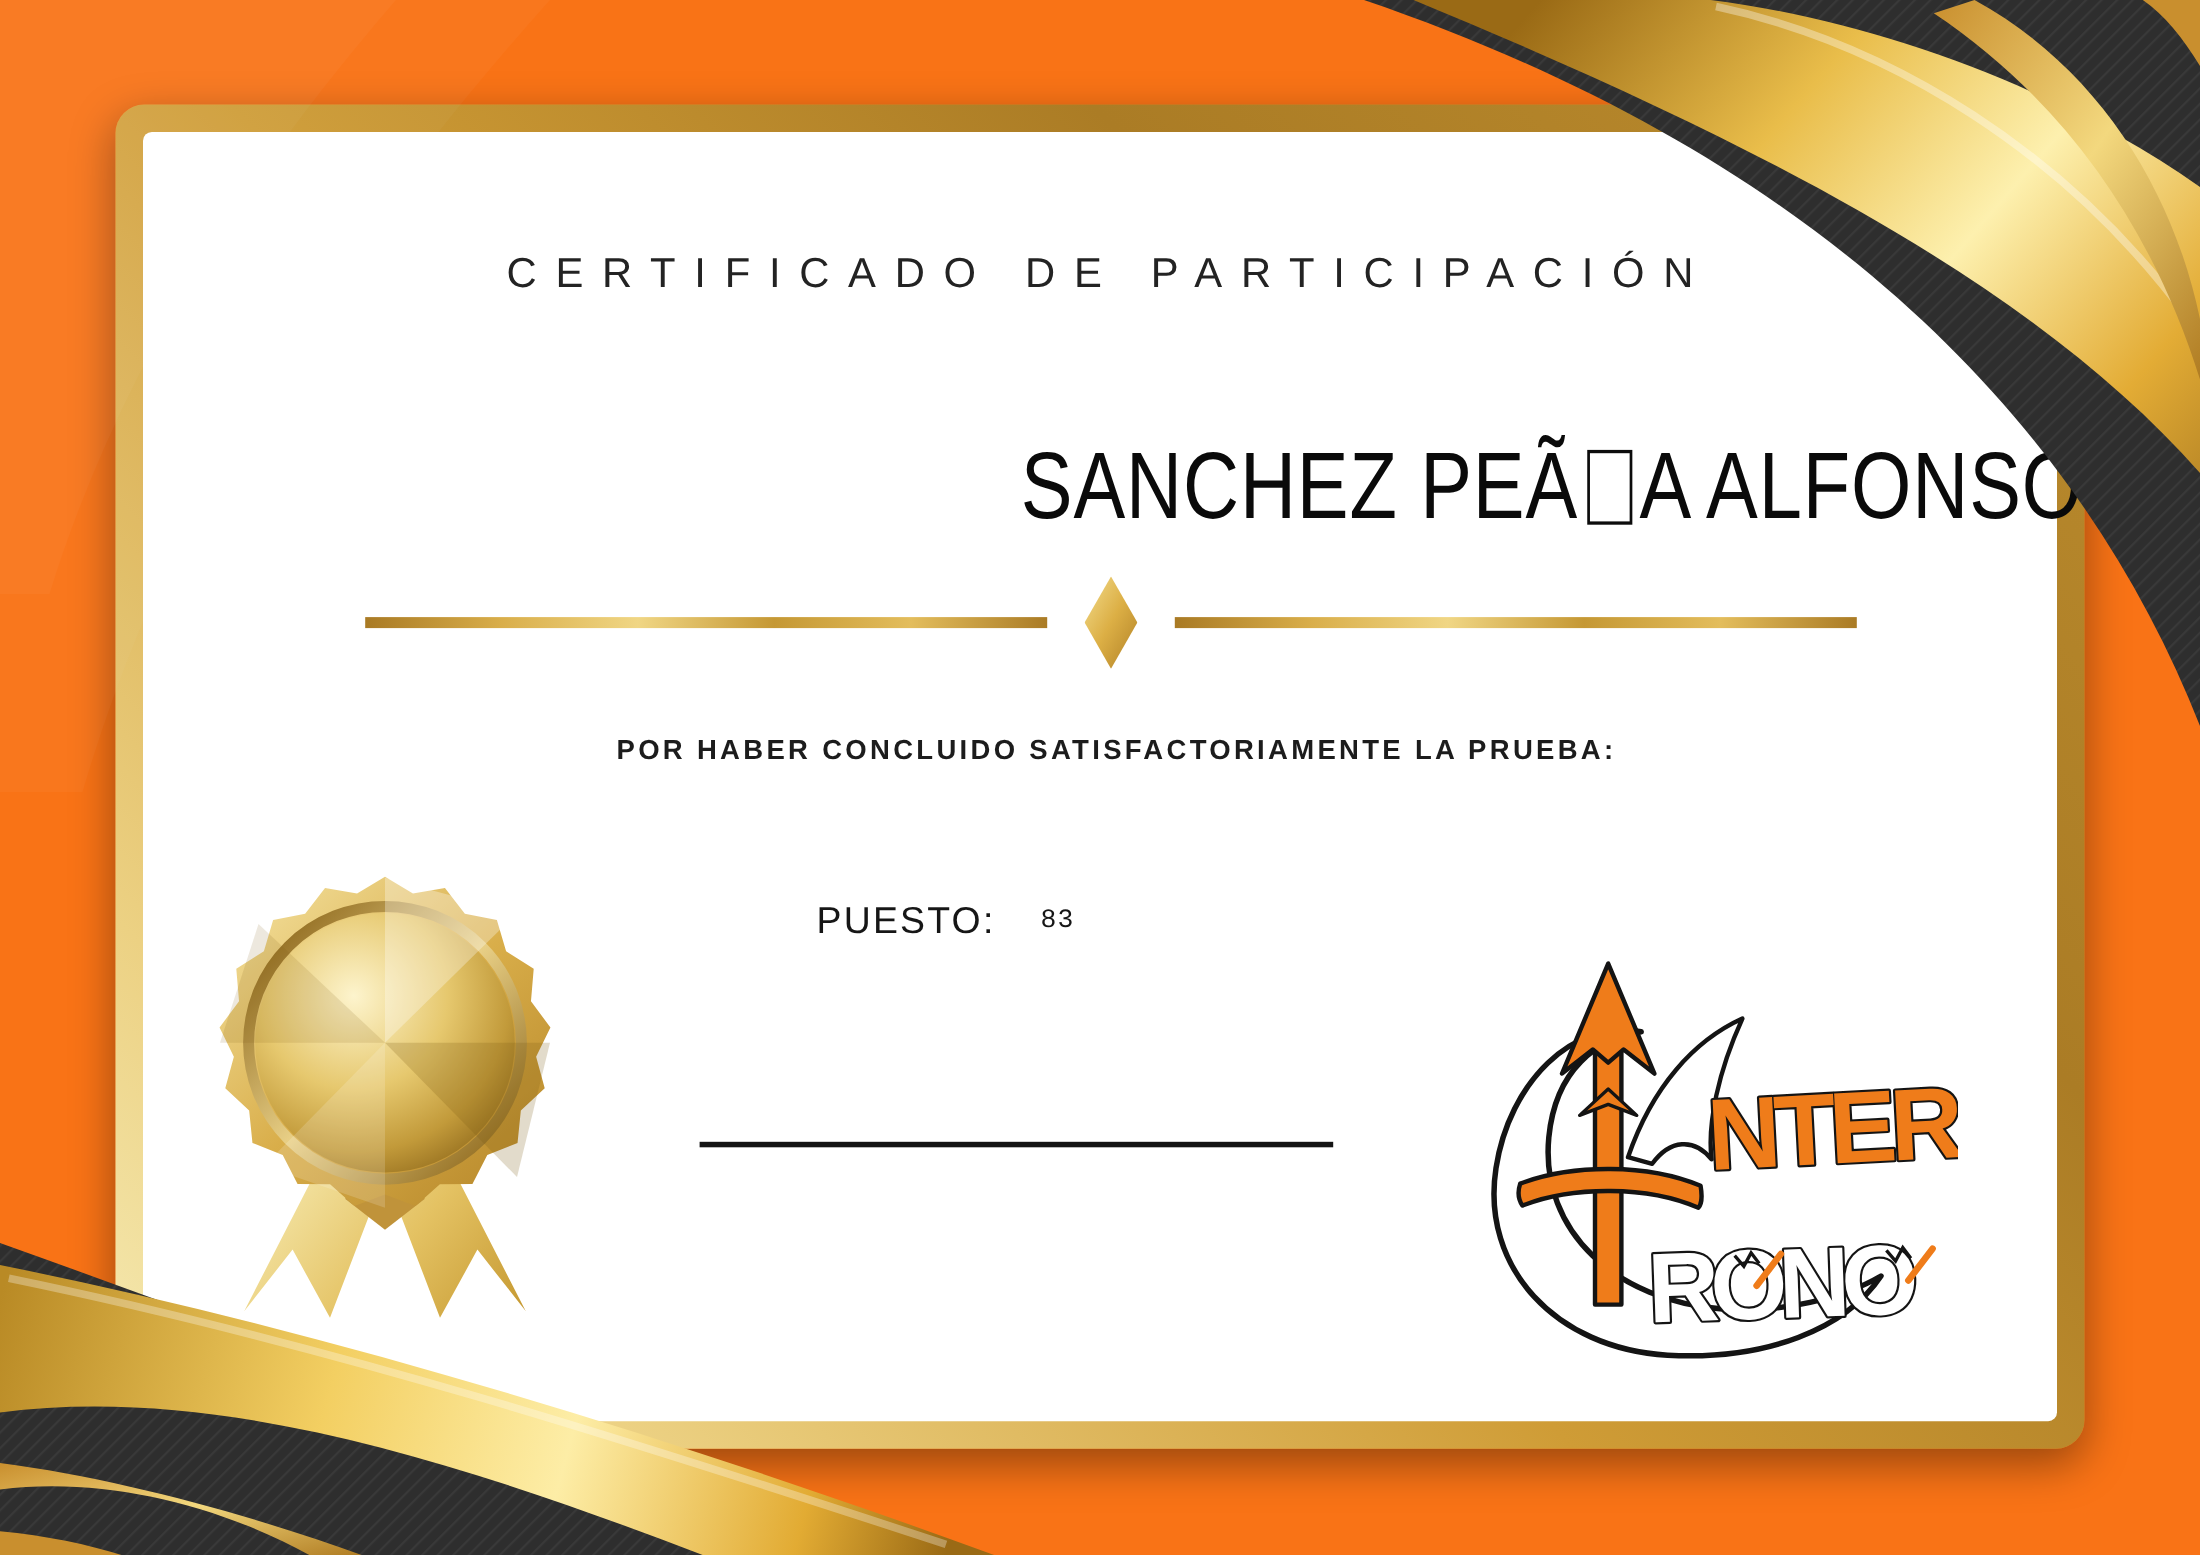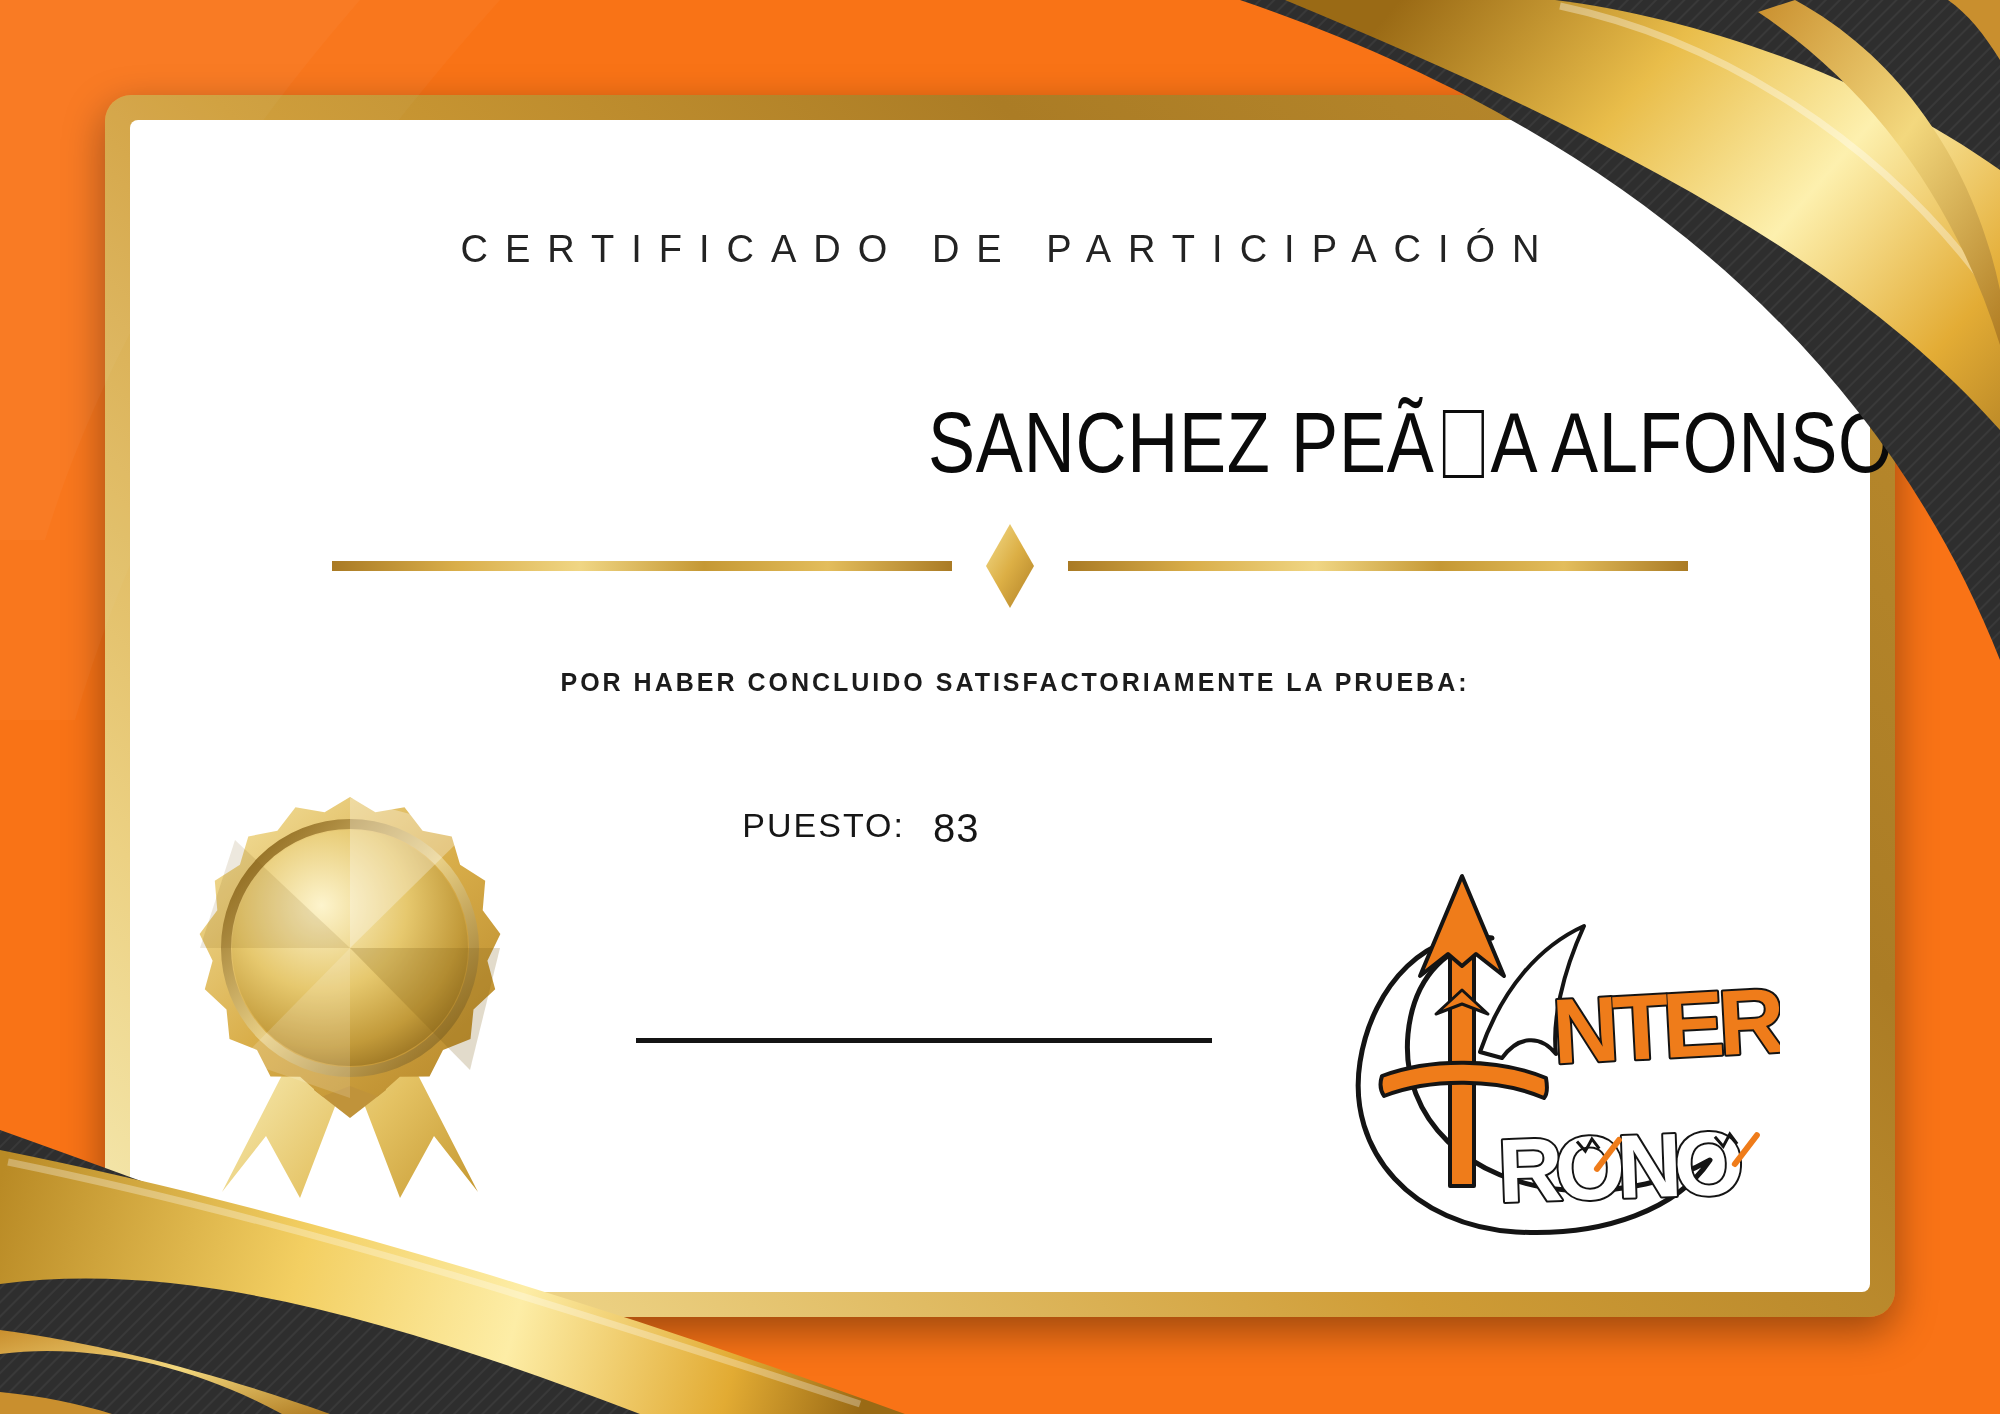--- a/index.html
+++ b/index.html
@@ -20,23 +20,23 @@
         font-weight:400;color:#0a0a0a;letter-spacing:1px;}
   .missing-box{display:inline-block;width:44px;height:62px;border:3px solid #0c0c0c;
         margin:0 8px 0 10px;transform:translateY(6px);}
   .div-line{height:10px;top:561px;
         background:linear-gradient(90deg,#a97a24,#d9ae4a,#f0d684,#c59834,#e3bd5c,#aa7b25);}
   .div-left{left:332px;width:620px;} .div-right{left:1068px;width:620px;}
   .diamond{left:986px;top:524px;width:48px;height:84px;}
   .subtitle{left:0;right:0;top:668px;text-align:center;font-size:25px;font-weight:700;
         letter-spacing:3px;color:#1c1c1c;padding-left:30px;}
   .results{left:520px;top:806px;color:#161616;}
-  .rrow{display:flex;height:63px;}
+  .rrow{display:flex;height:63px;align-items:center;}
   .rlabel{width:385px;text-align:right;font-size:34px;letter-spacing:2px;}
-  .rvalue{margin-left:28px;font-size:40px;letter-spacing:1px;}
+  .rvalue{margin-left:41px;font-size:24px;letter-spacing:1px;font-family:Liberation Mono, monospace;}
   .underline{left:636px;top:1038px;width:576px;height:5px;background:#141414;}
   .medal-svg{left:175px;top:780px;}
   .logo-svg{left:1340px;top:855px;}
   
   .corners{position:absolute;inset:0;z-index:4;pointer-events:none;}
 </style>
 </head>
 <body>
 
 <div class="page">

